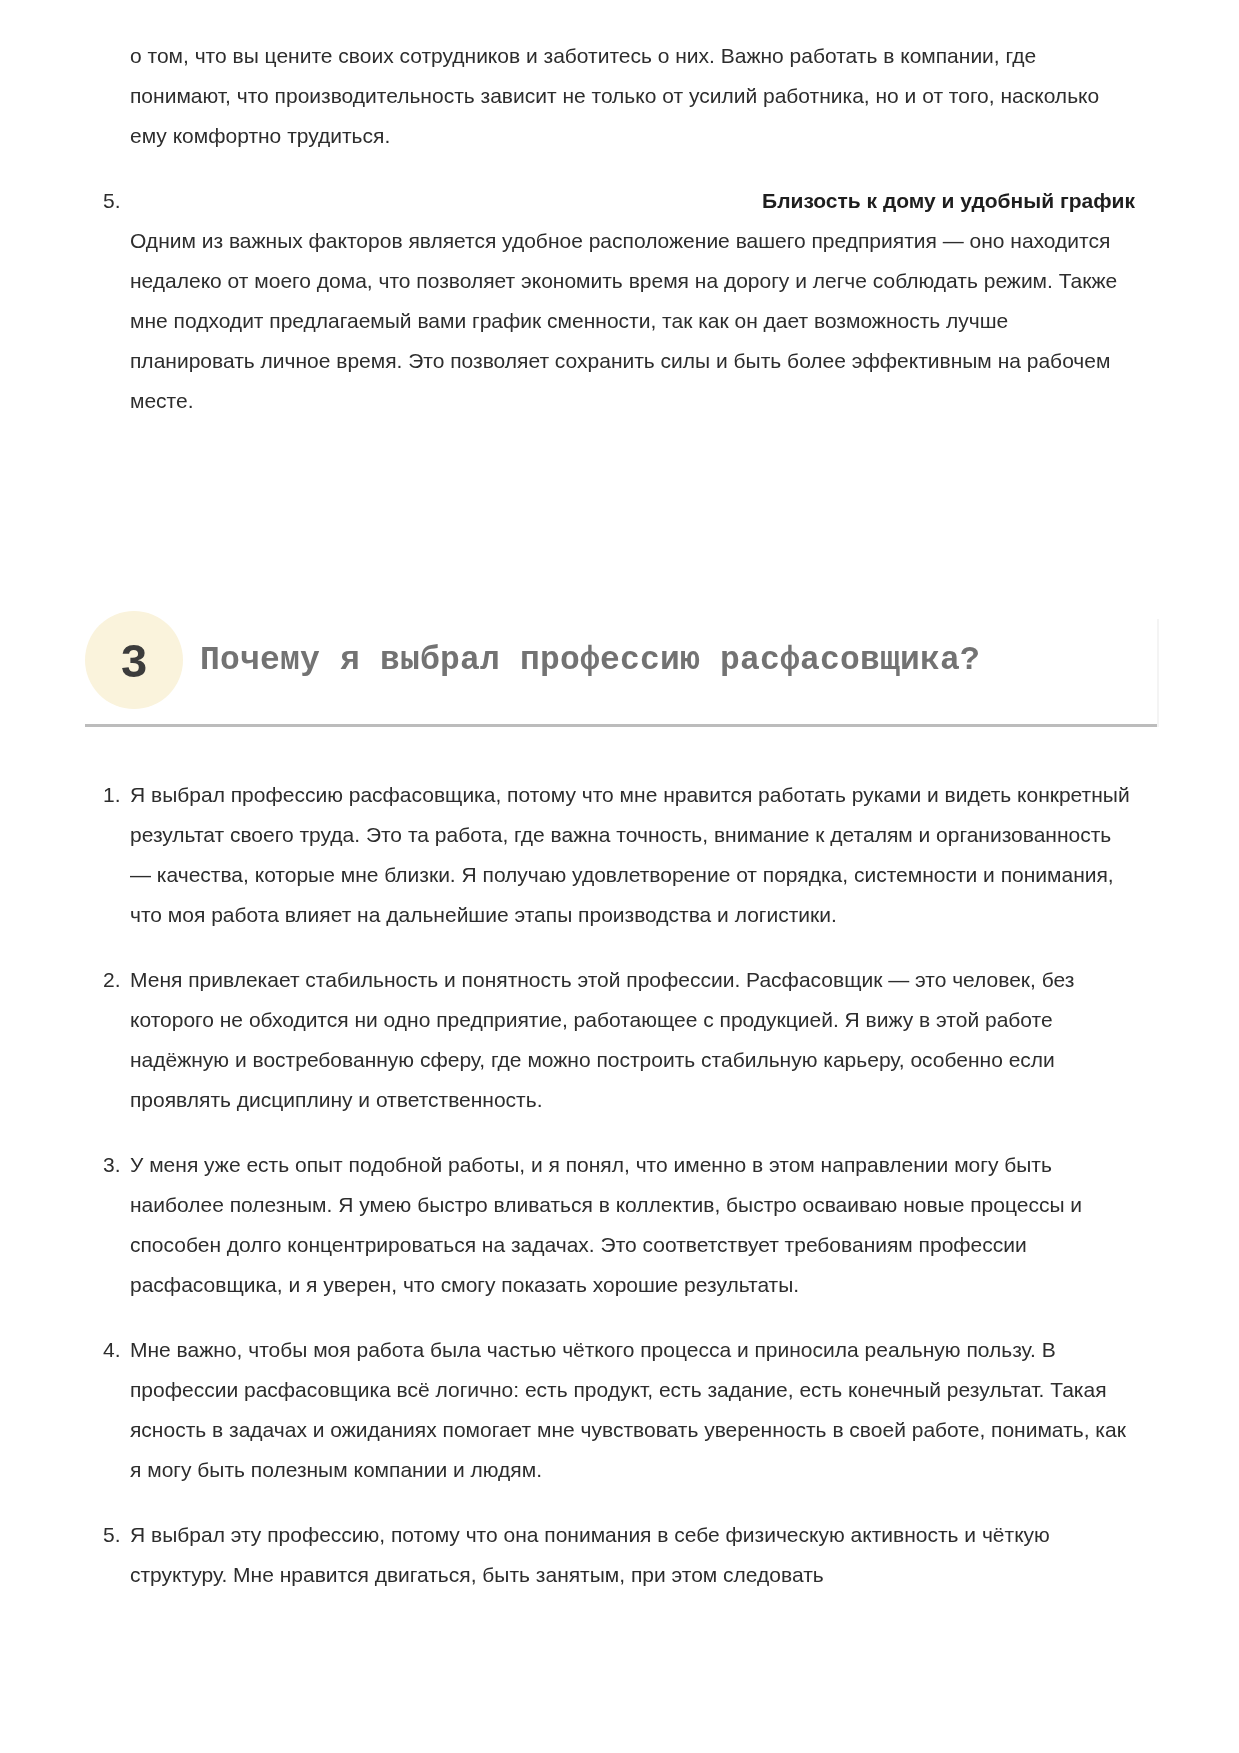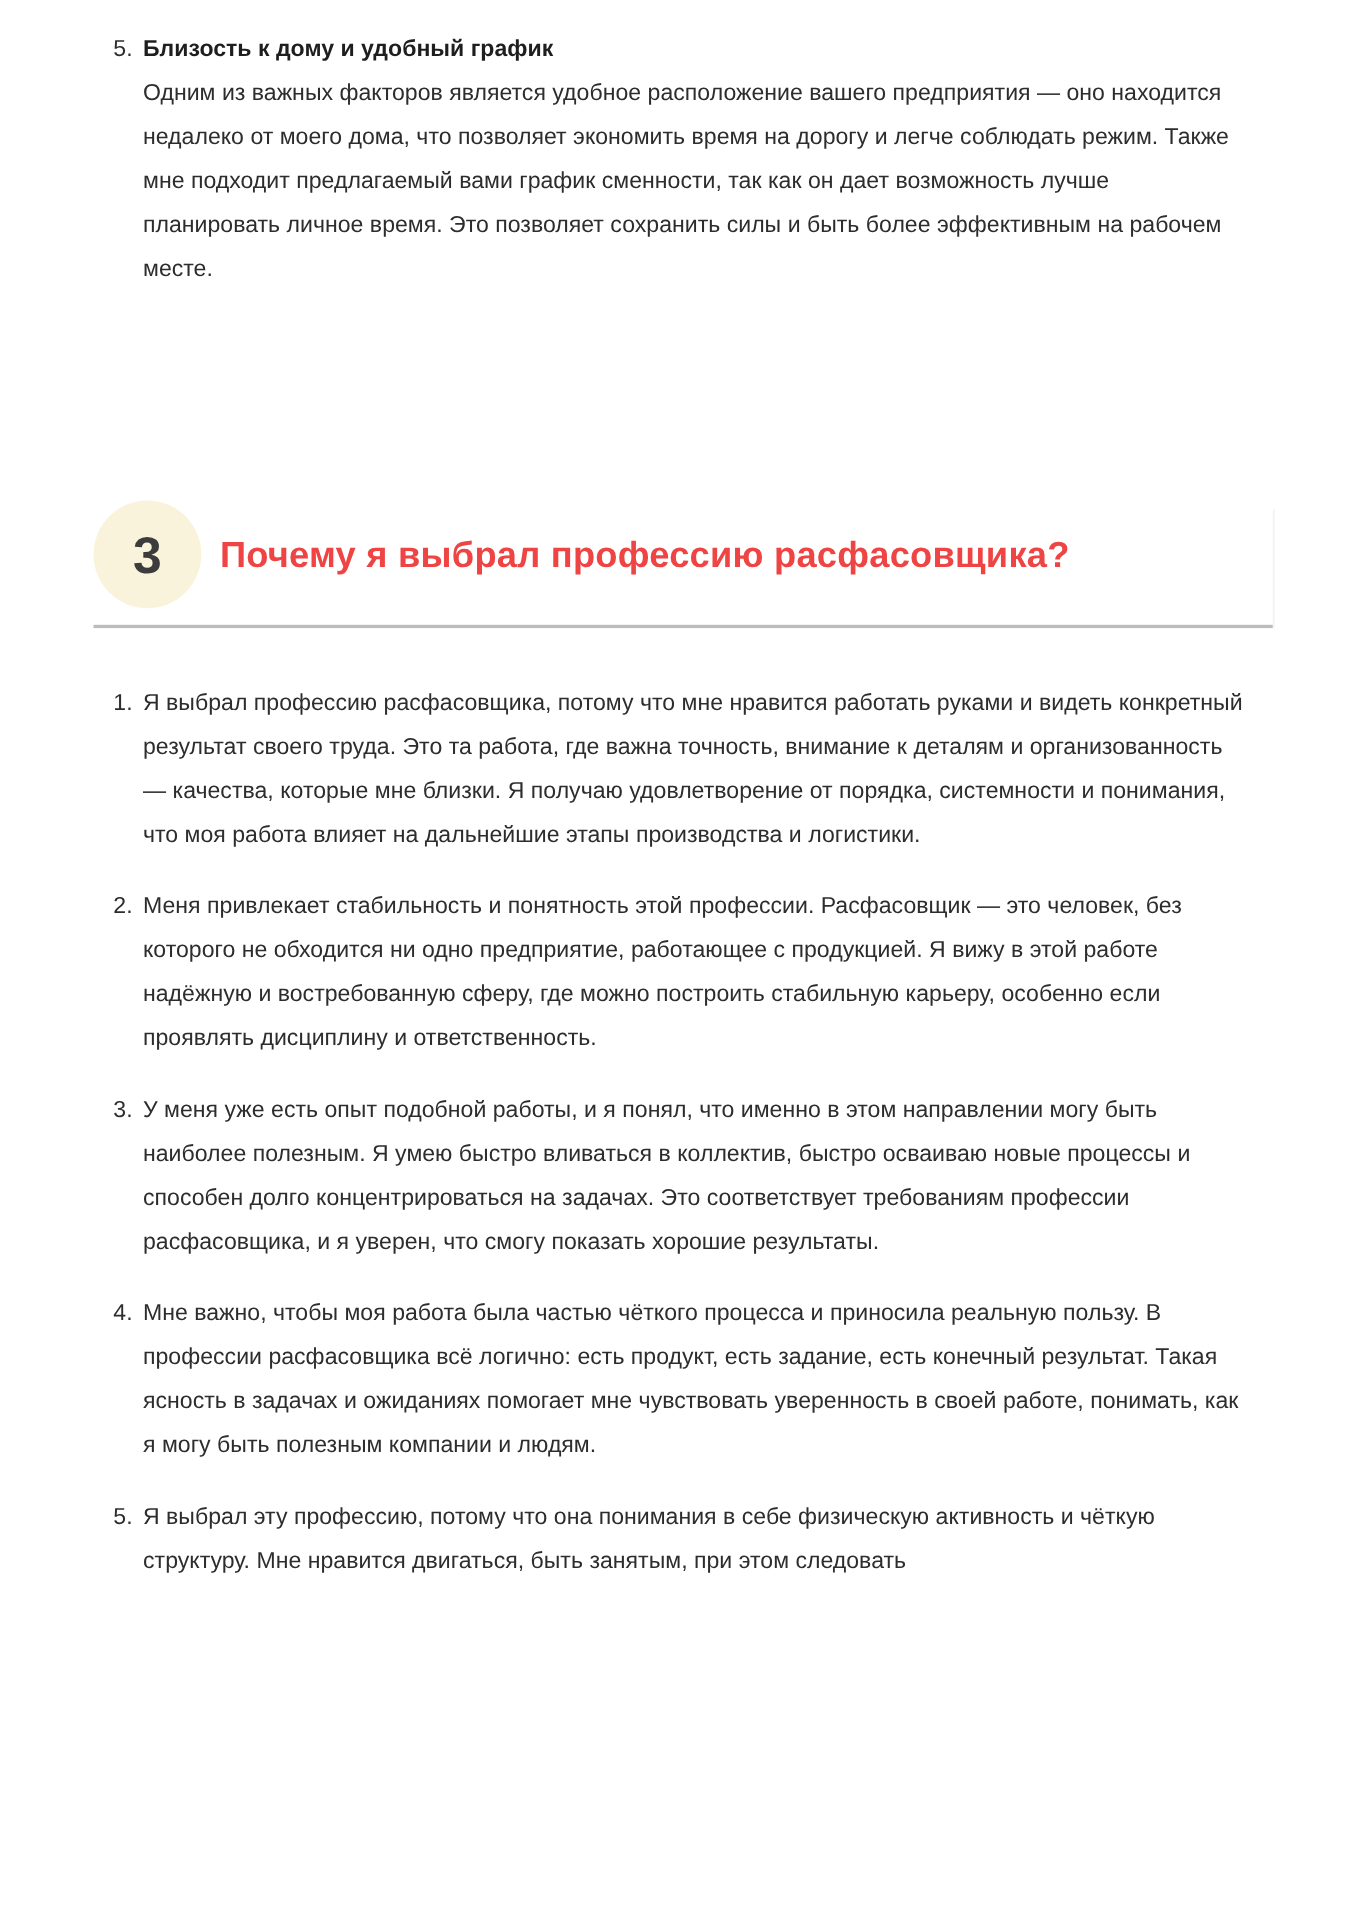--- a/index.html
+++ b/index.html
@@ -37,20 +37,21 @@
     top: 0;
     width: 26px;
     white-space: nowrap;
   }
   .intro-item {
     margin-top: 25px;
   }
   .title-line {
     font-weight: 700;
     color: #1e1e1e;
+    text-align: right;
   }
   .section-header {
     display: flex;
     align-items: center;
     gap: 17px;
     margin: 190px 81px 0 85px;
     padding-bottom: 15px;
     border-bottom: 3px solid #bcbcbc;
     position: relative;
   }
@@ -72,38 +73,40 @@
     display: flex;
     align-items: center;
     justify-content: center;
     font-size: 47px;
     font-weight: 700;
     color: #3c3c3c;
   }
   .section-title {
     font-size: 33px;
     font-weight: 700;
-    color: #ef4444;
+    color: #737373;
     letter-spacing: 0.2px;
+    font-family: Liberation Mono, monospace;
   }
   .main-list {
     margin-top: 48px;
   }
   .main-item {
     margin-top: 25px;
   }
   .main-item:first-child {
     margin-top: 0;
   }
 </style>
 </head>
 <body>
 
 <div class="page">
 
+  <p class="body-text continuation">о том, что вы цените своих сотрудников и заботитесь о них. Важно работать в компании, где понимают, что производительность зависит не только от усилий работника, но и от того, насколько ему комфортно трудиться.</p>
 
   <div class="list-row intro-item body-text">
     <span class="marker">5.</span>
     <div>
       <div class="title-line">Близость к дому и удобный график</div>
       <div>Одним из важных факторов является удобное расположение вашего предприятия — оно находится недалеко от моего дома, что позволяет экономить время на дорогу и легче соблюдать режим. Также мне подходит предлагаемый вами график сменности, так как он дает возможность лучше планировать личное время. Это позволяет сохранить силы и быть более эффективным на рабочем месте.</div>
     </div>
   </div>
 
   <div class="section-header">

